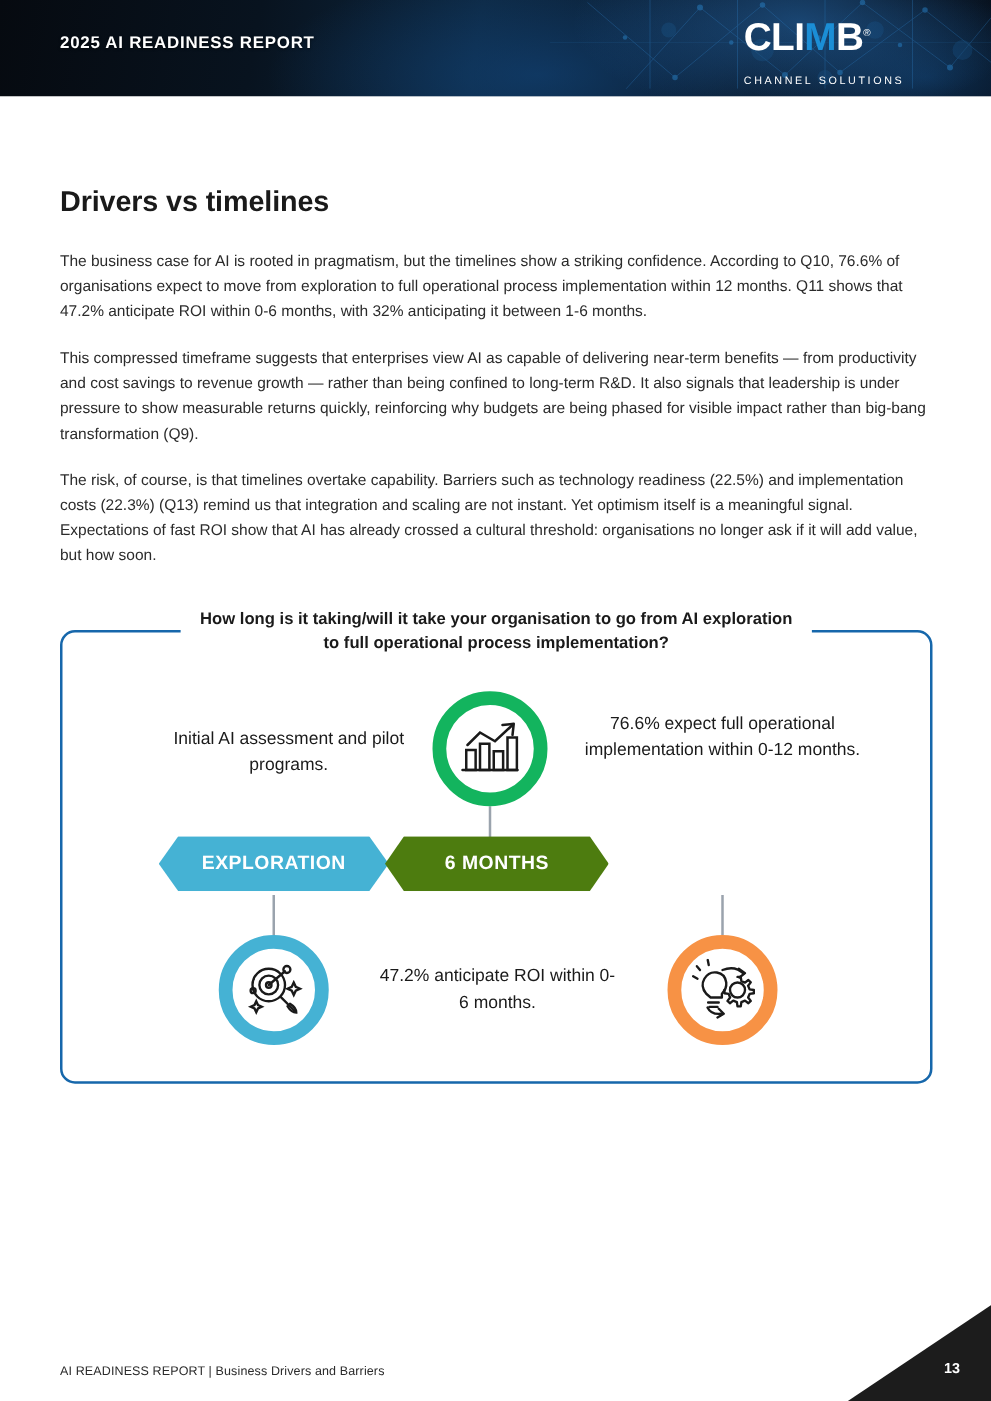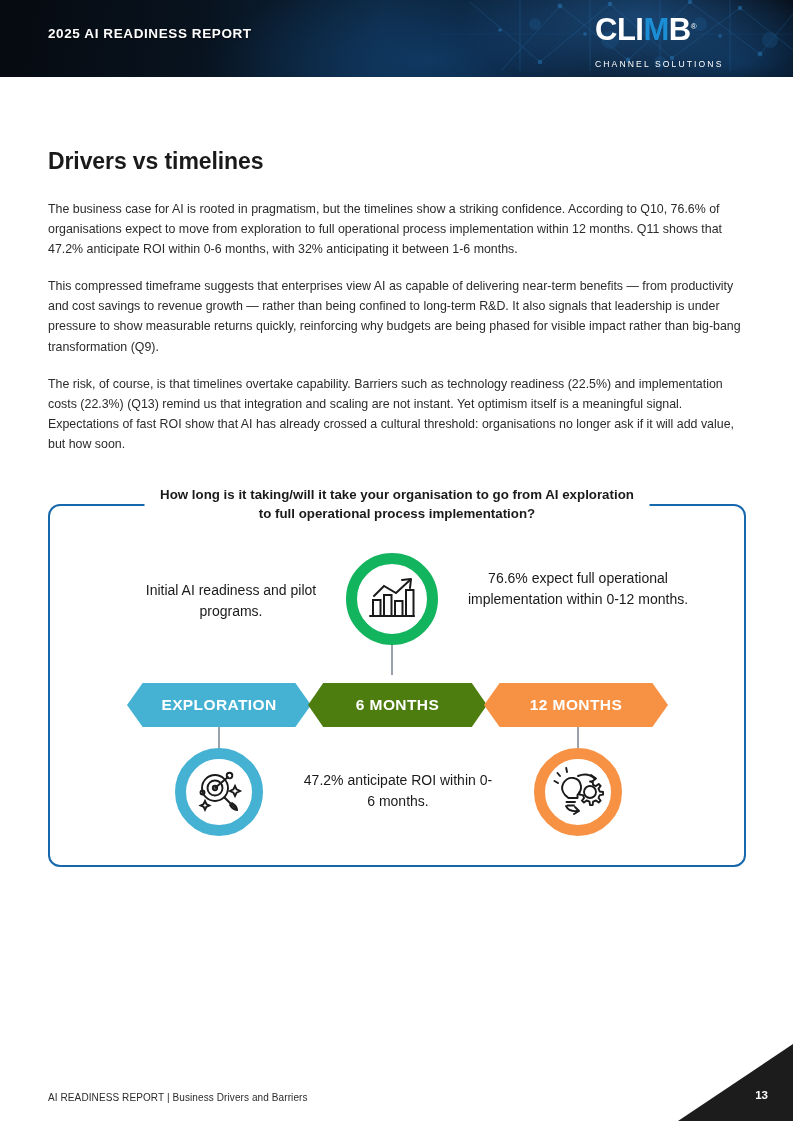--- a/index.html
+++ b/index.html
@@ -159,21 +159,21 @@
     background: #9aa3ad;
   }
   .stem-top   { left: 391px; top: 645px; height: 30px; }
   .stem-left  { left: 218px; top: 716px; height: 32px; }
   .stem-right { left: 577px; top: 716px; height: 32px; }
 
   
   .chev {
     position: absolute;
     height: 44px;
-    top: 683px;
+    top: 669px;
     display: flex;
     align-items: center;
     justify-content: center;
     color: #ffffff;
     font-size: 15.5px;
     font-weight: bold;
     letter-spacing: 0.4px;
     clip-path: polygon(0% 50%, 8.5% 0%, 91.5% 0%, 100% 50%, 91.5% 100%, 8.5% 100%);
   }
   .chev-explore { left: 127px;  width: 184px; background: #45b2d4; }
@@ -319,23 +319,22 @@
         <path d="M26 9 q10 -4 17 3"></path>
         <path d="M39 8 l5 3.5 l-4.5 3.5"></path>
         <path d="M25 44 q-8 1 -11 -5"></path>
         <path d="M23 40 l4 4 l-5 3"></path>
       </g>
     </svg>
   </div>
 
   <div class="chev chev-explore">EXPLORATION</div>
   <div class="chev chev-6mo">6 MONTHS</div>
-  <div class="chev chev-12mo">12 MONTHS</div>
-
-  <div class="callout callout-left">Initial AI readiness and pilot programs.</div>
+
+  <div class="callout callout-left">Initial AI assessment and pilot programs.</div>
   <div class="callout callout-right">76.6% expect full operational implementation within 0-12 months.</div>
   <div class="callout callout-bottom">47.2% anticipate ROI within 0-6 months.</div>
 
   <div class="footer-text">AI READINESS REPORT  | Business Drivers and Barriers</div>
   <div class="corner-tri"></div>
   <div class="page-num">13</div>
 
 </div>
 
 </body></html>

